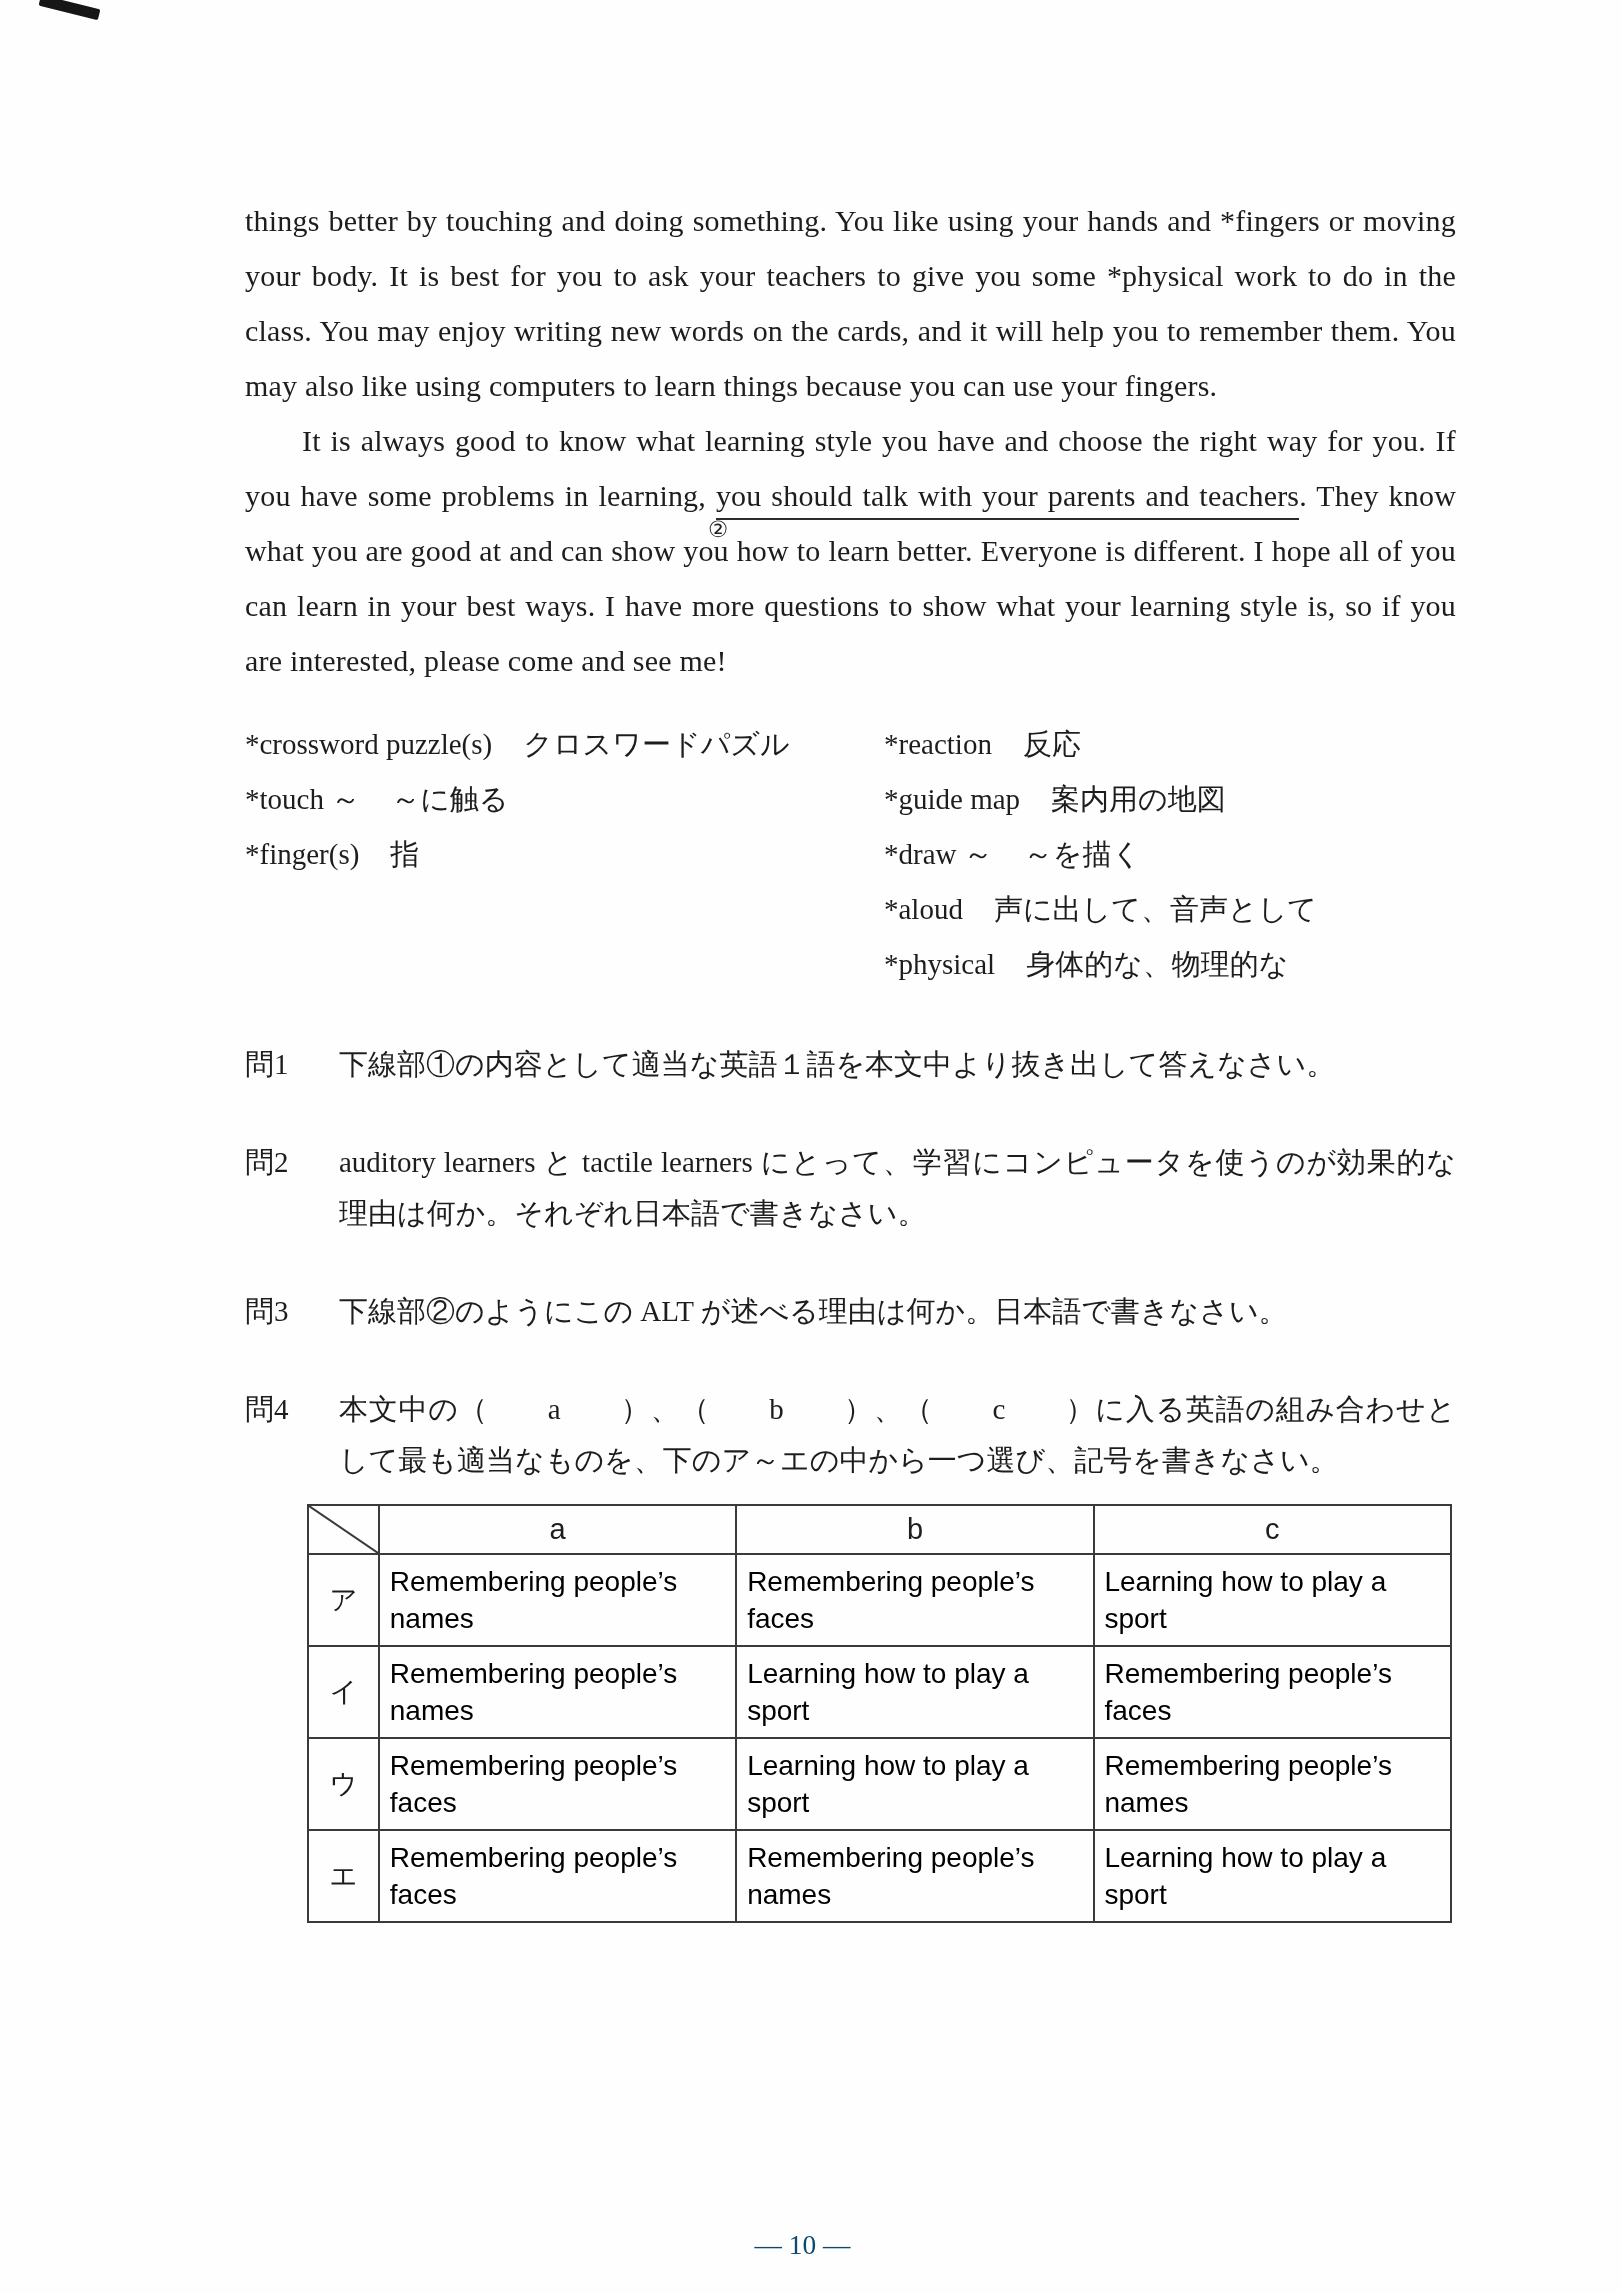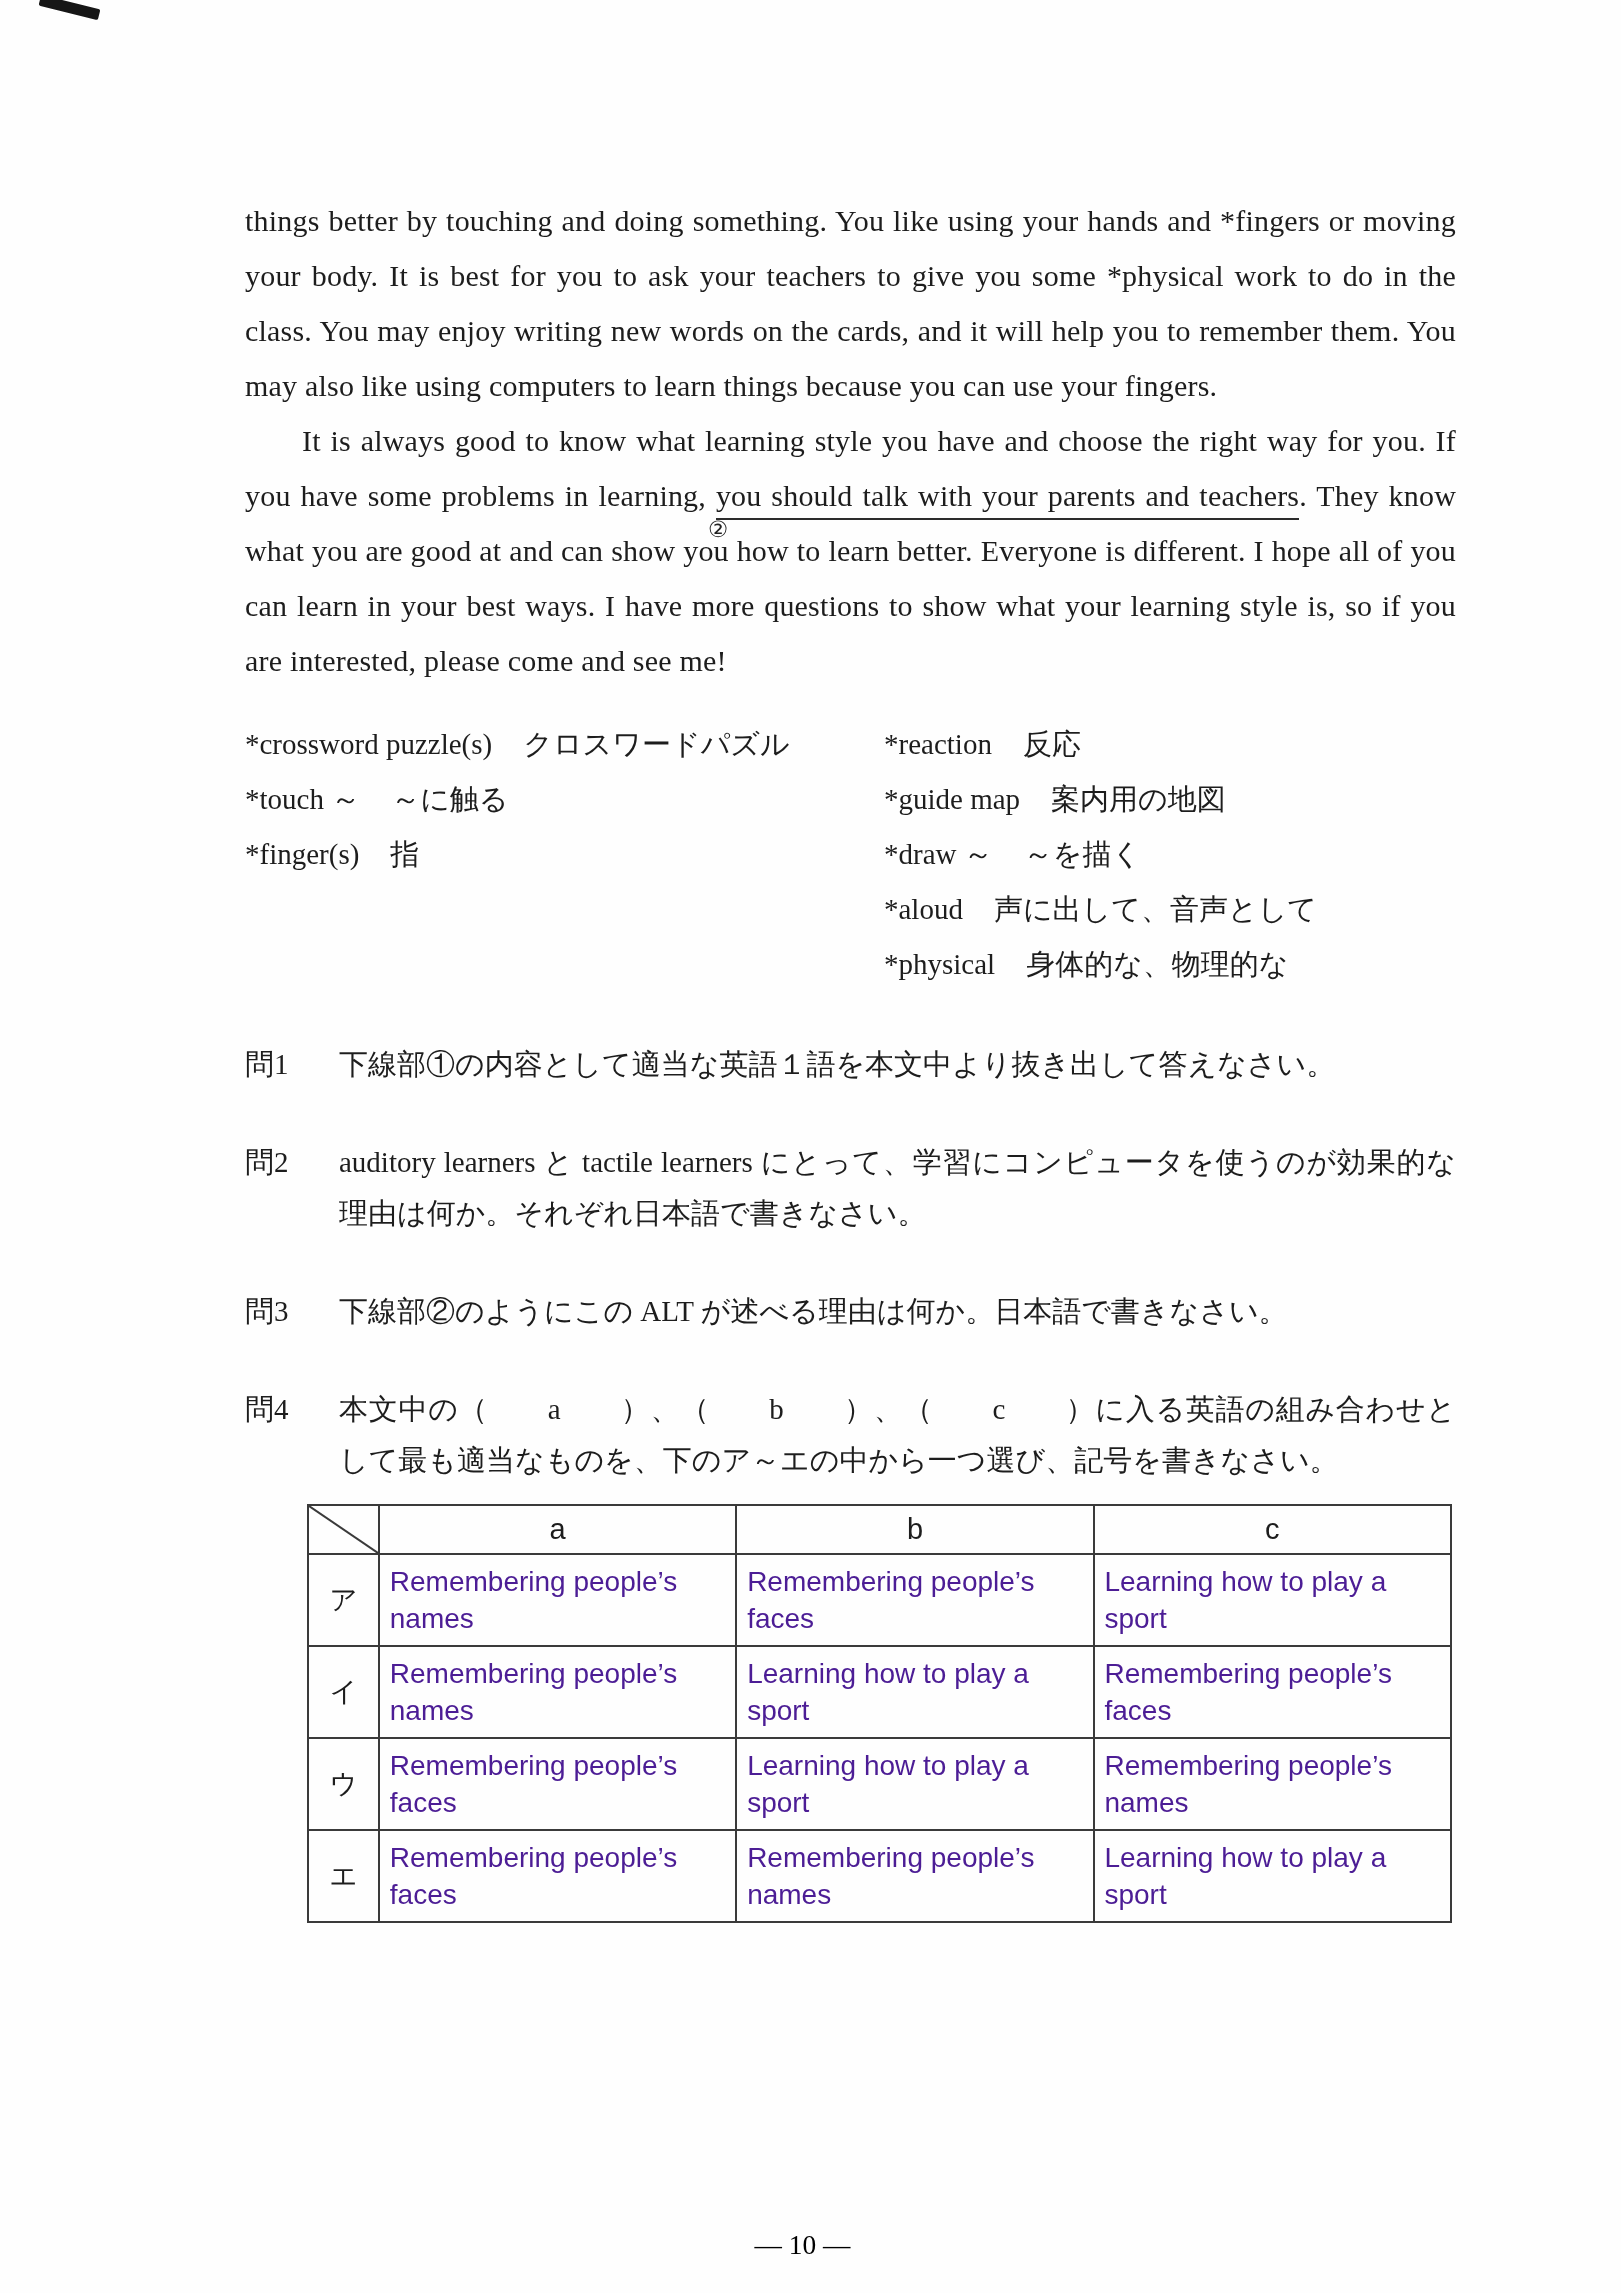--- a/index.html
+++ b/index.html
@@ -88,32 +88,32 @@
     text-align: center;
     font-size: 27.4px;
     font-family: "Liberation Serif", "DejaVu Serif", serif;
   }
   .choice-table td.choice-cell {
     font-size: 28px;
     line-height: 37px;
     padding: 3.9px 7.8px 3.9px 9.8px;
     text-align: left;
     vertical-align: middle;
-    color: #4c1d95;
+    color: #000000;
   }
   th.corner { position: relative; padding: 0; }
   th.corner svg { position: absolute; left: 0; top: 0; width: 100%; height: 100%; display: block; }
   .footer {
     position: absolute;
     left: 0;
     right: 16px;
     bottom: 33px;
     text-align: center;
     font-size: 27.4px;
-    color: #000000;
+    color: #0c4a6e;
   }
 </style>
 </head>
 <body>
 
 <div class="page">
   <div class="scan-mark"></div>
 
   <div class="content">
 

